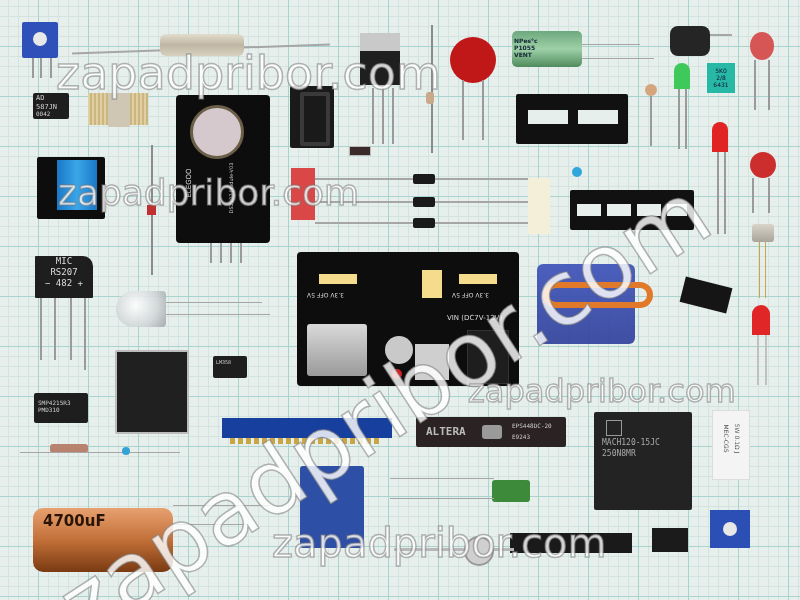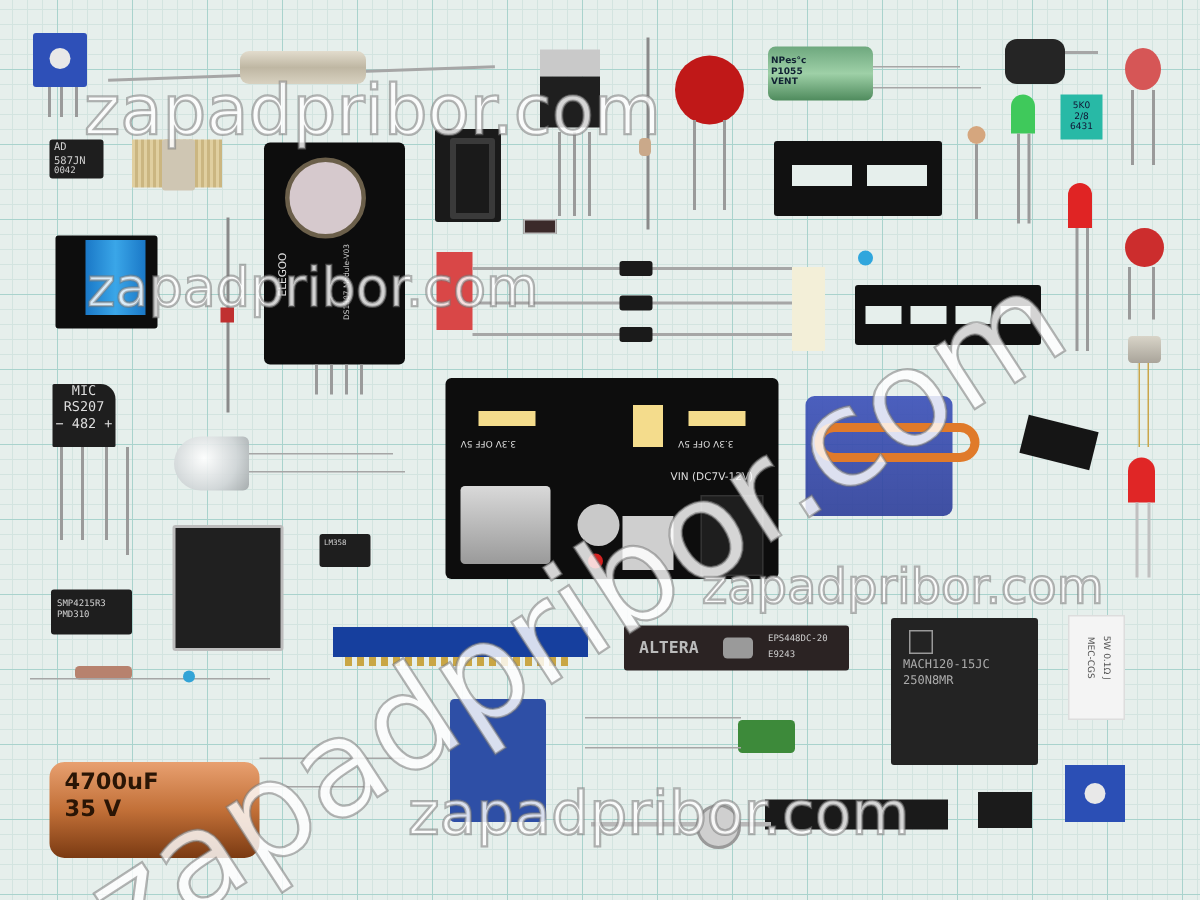--- a/index.html
+++ b/index.html
@@ -135,21 +135,21 @@
 <div class="vlead" style="left:724px;top:152px;height:82px;"></div>
 
 <div class="c" style="left:750px;top:152px;width:26px;height:26px;background:#cc2d2d;border-radius:50%;"></div>
 <div class="vlead" style="left:752px;top:178px;height:35px;"></div>
 <div class="vlead" style="left:768px;top:178px;height:35px;"></div>
 
 <div class="c" style="left:752px;top:224px;width:22px;height:18px;background:linear-gradient(#d8d4c8,#a9a49a);border-radius:3px;"></div>
 <div class="vlead" style="left:759px;top:242px;height:56px;background:#c9a64a;width:1px;"></div>
 <div class="vlead" style="left:765px;top:242px;height:56px;background:#c9a64a;width:1px;"></div>
 
-<div class="chip" style="left:35px;top:256px;width:42px;height:42px;border-radius:1px 10px 1px 1px;text-align:center;font-size:9px;line-height:11px;color:#ddd;">
+<div class="chip" style="left:35px;top:256px;width:58px;height:42px;border-radius:1px 10px 1px 1px;text-align:center;font-size:9px;line-height:11px;color:#ddd;">
   <div>MIC</div>
   <div>RS207</div>
   <div><span>−</span> <span>482</span> <span>+</span></div>
 </div>
 <div class="vlead" style="left:40px;top:298px;height:62px;"></div>
 <div class="vlead" style="left:54px;top:298px;height:62px;"></div>
 <div class="vlead" style="left:70px;top:298px;height:62px;"></div>
 <div class="vlead" style="left:84px;top:298px;height:72px;"></div>
 
 <div class="c" style="left:116px;top:291px;width:50px;height:36px;background:radial-gradient(circle at 40% 40%,#ffffff,#cfd4d6 60%,#9ea4a6);border-radius:18px 4px 4px 18px;opacity:0.9;"></div>
@@ -211,21 +211,20 @@
   <div style="position:absolute;left:10px;top:24px;transform:rotate(90deg);font-size:6px;white-space:nowrap;color:#555;">5W 0.1Ω J</div>
   <div style="position:absolute;left:0px;top:24px;transform:rotate(90deg);font-size:6px;white-space:nowrap;color:#555;">MEC-CGS</div>
 </div>
 
 <div class="c" style="left:50px;top:444px;width:38px;height:9px;background:#b7826e;border-radius:3px;"></div>
 <div class="lead" style="left:20px;top:452px;width:160px;height:1px;"></div>
 <div class="c" style="left:122px;top:447px;width:8px;height:8px;background:#33a3d6;border-radius:50%;"></div>
 
 <div class="c" style="left:33px;top:508px;width:140px;height:64px;background:linear-gradient(#e8a070,#c27038,#7a3a12);border-radius:10px;font-size:15px;font-weight:bold;color:#2a1505;padding:4px 10px;box-sizing:border-box;">
   <div>4700uF</div>
-  <div>35 V</div>
 </div>
 <div class="lead" style="left:173px;top:505px;width:97px;height:1px;"></div>
 <div class="lead" style="left:173px;top:524px;width:76px;height:1px;"></div>
 
 <div class="c" style="left:300px;top:466px;width:64px;height:82px;background:#2e4fa6;border-radius:3px;"></div>
 
 <div class="c" style="left:492px;top:480px;width:38px;height:22px;background:#3d8a3a;border-radius:3px;"></div>
 <div class="lead" style="left:390px;top:478px;width:104px;height:1px;"></div>
 <div class="lead" style="left:390px;top:498px;width:104px;height:1px;"></div>
 

